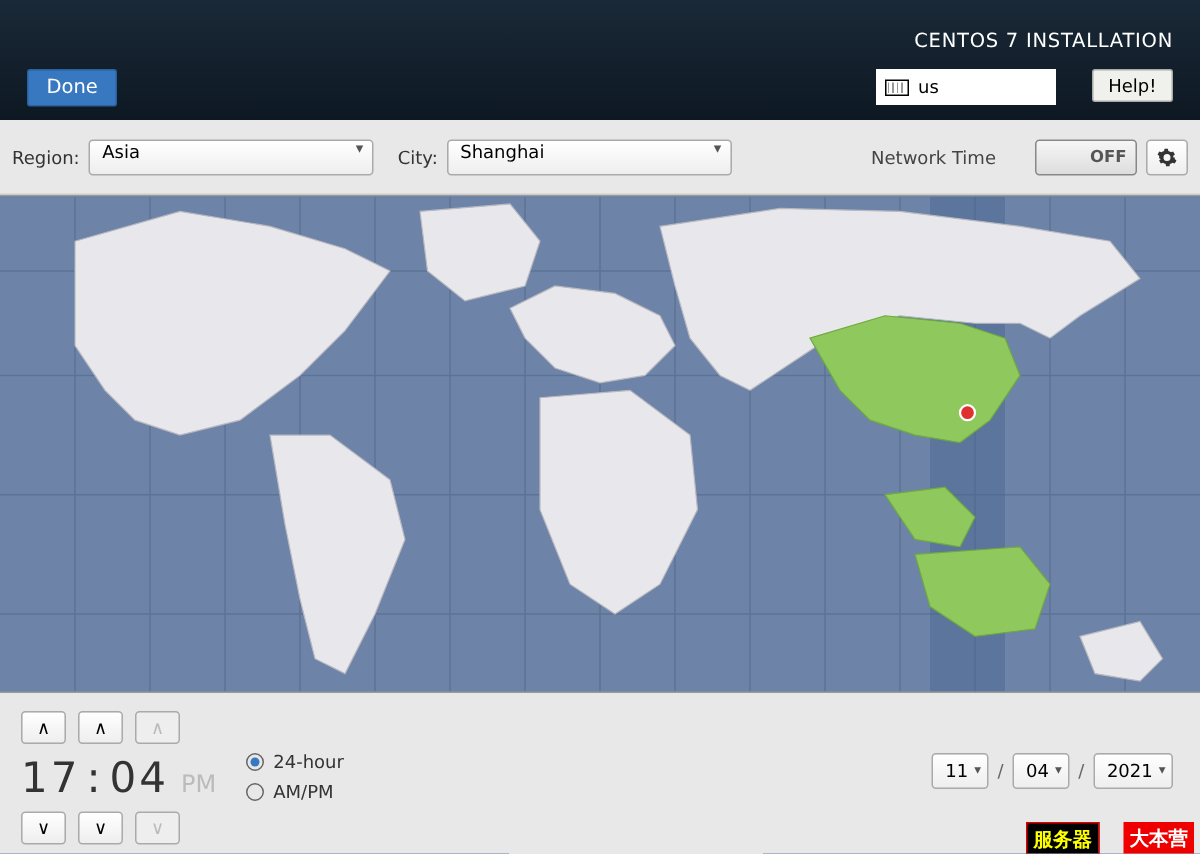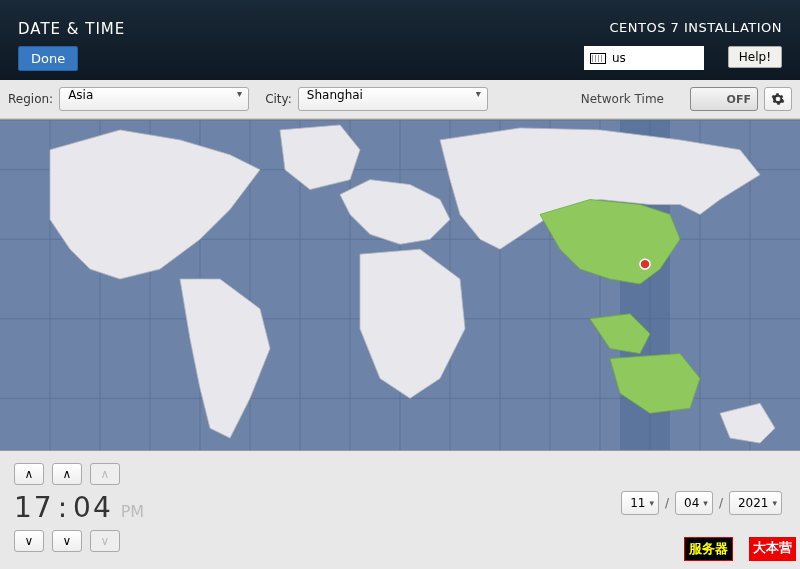--- a/index.html
+++ b/index.html
@@ -7,21 +7,21 @@
 
 .header { height: 80px; background: linear-gradient(180deg, #1a2938 0%, #0d1822 100%); position: relative; color: #fff; }
 .header-title { position: absolute; left: 18px; top: 20px; font-size: 15px; letter-spacing: 1px; }
 .header-install { position: absolute; right: 18px; top: 20px; font-size: 13px; letter-spacing: 0.5px; }
 .done-btn { position: absolute; left: 18px; top: 46px; background: #3878c0; border: 1px solid #2860a0; color: #fff; padding: 4px 12px; font-size: 13px; border-radius: 2px; cursor: pointer; }
 .kb-box { position: absolute; right: 96px; top: 46px; width: 120px; height: 24px; background: #fff; color: #000; display: flex; align-items: center; padding: 0 6px; gap: 6px; font-size: 12px; }
 .kb-icon { width: 16px; height: 11px; border: 1px solid #000; position: relative; }
 .kb-icon::after { content: ""; position: absolute; inset: 1px; background: repeating-linear-gradient(90deg,#000 0 1px, transparent 1px 3px); opacity: 0.4; }
 .help-btn { position: absolute; right: 18px; top: 46px; background: #f0f0ec; border: 1px solid #aaa; color: #000; padding: 3px 10px; font-size: 12px; border-radius: 2px; cursor: pointer; }
 
-.controls { height: 39px; display: flex; align-items: center; padding: 0 8px; gap: 6px; background: #e8e8e8; border-bottom: 1px solid #ccc; }
+.controls { height: 50px; display: flex; align-items: center; padding: 0 8px; gap: 6px; background: #e8e8e8; border-bottom: 1px solid #ccc; }
 .ctl-label { font-size: 12px; color: #333; }
 .select { background: linear-gradient(#fff,#eee); border: 1px solid #aaa; border-radius: 3px; height: 24px; display: flex; align-items: flex-start; justify-content: space-between; padding: 0 6px 0 8px; font-size: 12px; cursor: pointer; }
 .select .chev { font-size: 10px; color: #555; }
 .spacer { flex: 1; }
 .nt-label { font-size: 12px; color: #444; }
 .toggle { width: 68px; height: 24px; border: 1px solid #888; border-radius: 3px; display: flex; align-items: center; justify-content: flex-end; padding: 0 6px; background: linear-gradient(#f6f6f6,#ddd); font-size: 11px; font-weight: bold; color: #555; margin-left: 20px; }
 .gear-btn { width: 28px; height: 24px; border: 1px solid #aaa; border-radius: 3px; background: linear-gradient(#fff,#eee); display: flex; align-items: center; justify-content: center; cursor: pointer; }
 
 .map { height: 332px; background: #6d84a8; position: relative; overflow: hidden; border-top: 1px solid #999; border-bottom: 1px solid #999; }
 .map svg { width: 100%; height: 100%; display: block; }
@@ -42,21 +42,20 @@
 .date-sel .chev { font-size: 9px; margin-left: 4px; color: #555; }
 .slash { color: #666; }
 .watermark { position: absolute; right: 4px; bottom: 2px; display: flex; gap: 16px; font-size: 13px; font-weight: bold; }
 .wm1 { background: #000; color: #ff0; padding: 2px 4px; border: 1px solid #d00; }
 .wm2 { background: #e00; color: #fff; padding: 2px 4px; text-align: right; }
 </style>
 </head>
 <body>
 
 <div class="header">
-  <div class="header-title">DATE &amp; TIME</div>
   <div class="header-install">CENTOS 7 INSTALLATION</div>
   <button class="done-btn">Done</button>
   <div class="kb-box">
     <span class="kb-icon"></span>
     <span>us</span>
   </div>
   <button class="help-btn">Help!</button>
 </div>
 
 <div class="controls">
@@ -141,20 +140,30 @@
       <span class="time-big">04</span>
       <span class="time-pm">PM</span>
     </div>
     <div class="spin-row">
       <div class="spin-btn">∨</div>
       <div class="spin-btn">∨</div>
       <div class="spin-btn disabled">∨</div>
     </div>
   </div>
 
+  <div class="format-box">
+    <label>
+      <span class="radio checked"></span>
+      <span>24-hour</span>
+    </label>
+    <label>
+      <span class="radio"></span>
+      <span>AM/PM</span>
+    </label>
+  </div>
 
   <div class="date-box">
     <div class="date-sel">
       <span>11</span>
         <span class="chev">▾</span>
     </div>
     <span class="slash">/</span>
     <div class="date-sel">
       <span>04</span>
         <span class="chev">▾</span>

